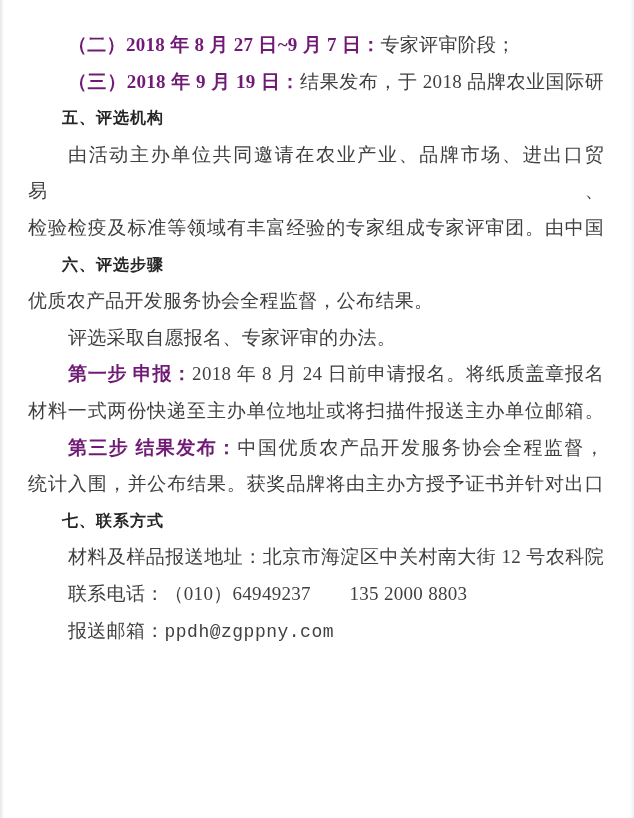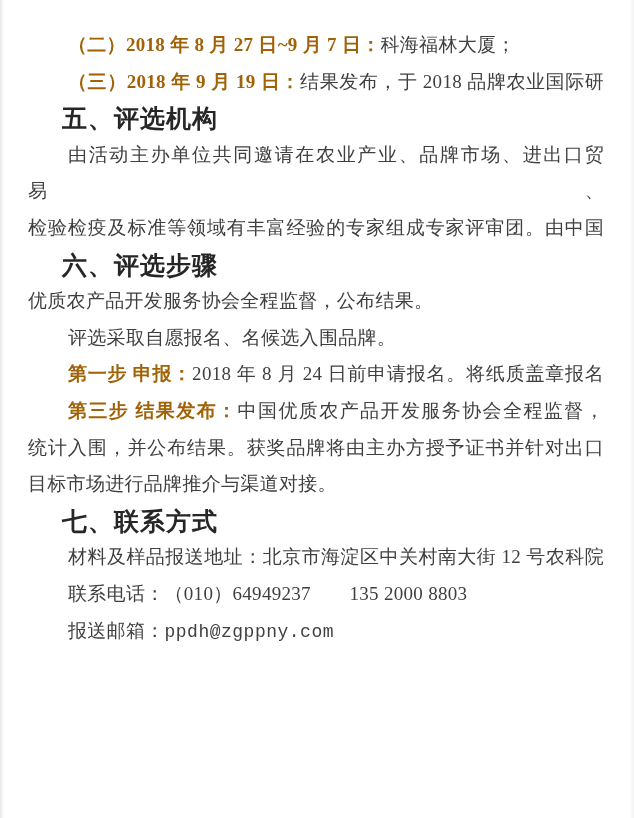--- a/index.html
+++ b/index.html
@@ -29,28 +29,28 @@
   
   .indent { text-indent: 40px; }
   
   .fill {
     text-align: justify;
     text-align-last: justify;
   }
   .heading {
     font-family: "Liberation Sans", "DejaVu Sans", sans-serif;
     font-weight: bold;
-    font-size: 25px;
+    font-size: 16px;
     color: #262626;
     text-indent: 34px;
     letter-spacing: 1px;
   }
   .lead {
     font-weight: bold;
-    color: #a16207;
+    color: #701a75;
   }
   .mono {
     font-family: "Liberation Mono", "DejaVu Sans Mono", monospace;
     font-size: 18px;
     letter-spacing: 0.5px;
   }
   
   .scan-edge-left, .scan-edge-right {
     position: absolute;
     top: 0;
@@ -59,41 +59,41 @@
     pointer-events: none;
   }
   .scan-edge-left  { left: 0;  background: linear-gradient(to right, rgba(120,120,120,0.18), rgba(120,120,120,0)); }
   .scan-edge-right { right: 0; background: linear-gradient(to left,  rgba(120,120,120,0.10), rgba(120,120,120,0)); }
 </style>
 </head>
 <body>
 
 <div class="page">
 
-  <p class="line indent"><span class="lead">（二）2018 年 8 月 27 日~9 月 7 日：</span><span>科海福林大厦；</span></p>
+  <p class="line indent"><span class="lead">（二）2018 年 8 月 27 日~9 月 7 日：</span><span>专家评审阶段；</span></p>
 
   <p class="line indent fill"><span class="lead">（三）2018 年 9 月 19 日：</span><span>结果发布，于 2018 品牌农业国际研</span></p>
 
 
   <p class="line heading"><span>五、评选机构</span></p>
 
   <p class="line indent fill"><span>由活动主办单位共同邀请在农业产业、品牌市场、进出口贸易、</span></p>
   <p class="line fill"><span>检验检疫及标准等领域有丰富经验的专家组成专家评审团。由中国</span></p>
   <p class="line heading"><span>六、评选步骤</span></p>
 
   <p class="line"><span>优质农产品开发服务协会全程监督，公布结果。</span></p>
 
-  <p class="line indent"><span>评选采取自愿报名、名候选入围品牌。</span></p>
+  <p class="line indent"><span>评选采取自愿报名、专家评审的办法。</span></p>
 
   <p class="line indent fill"><span class="lead">第一步 申报：</span><span>2018 年 8 月 24 日前申请报名。将纸质盖章报名</span></p>
+  <p class="line fill"><span>材料一式两份快递至主办单位地址或将扫描件报送主办单位邮箱。</span></p>
 
 
   <p class="line indent fill"><span class="lead">第三步 结果发布：</span><span>中国优质农产品开发服务协会全程监督，</span></p>
   <p class="line fill"><span>统计入围，并公布结果。获奖品牌将由主办方授予证书并针对出口</span></p>
-  <p class="line"><span>目标市场进行品牌推介与渠道对接。</span></p>
 
   <p class="line heading"><span>七、联系方式</span></p>
 
   <p class="line indent fill"><span>材料及样品报送地址：北京市海淀区中关村南大街 12 号农科院</span></p>
   <p class="line indent"><span>联系电话：（010）64949237　　135 2000 8803</span></p>
   <p class="line indent"><span>报送邮箱：</span><span class="mono">ppdh@zgppny.com</span></p>
 
   <div class="scan-edge-left"></div>
   <div class="scan-edge-right"></div>
 </div>

